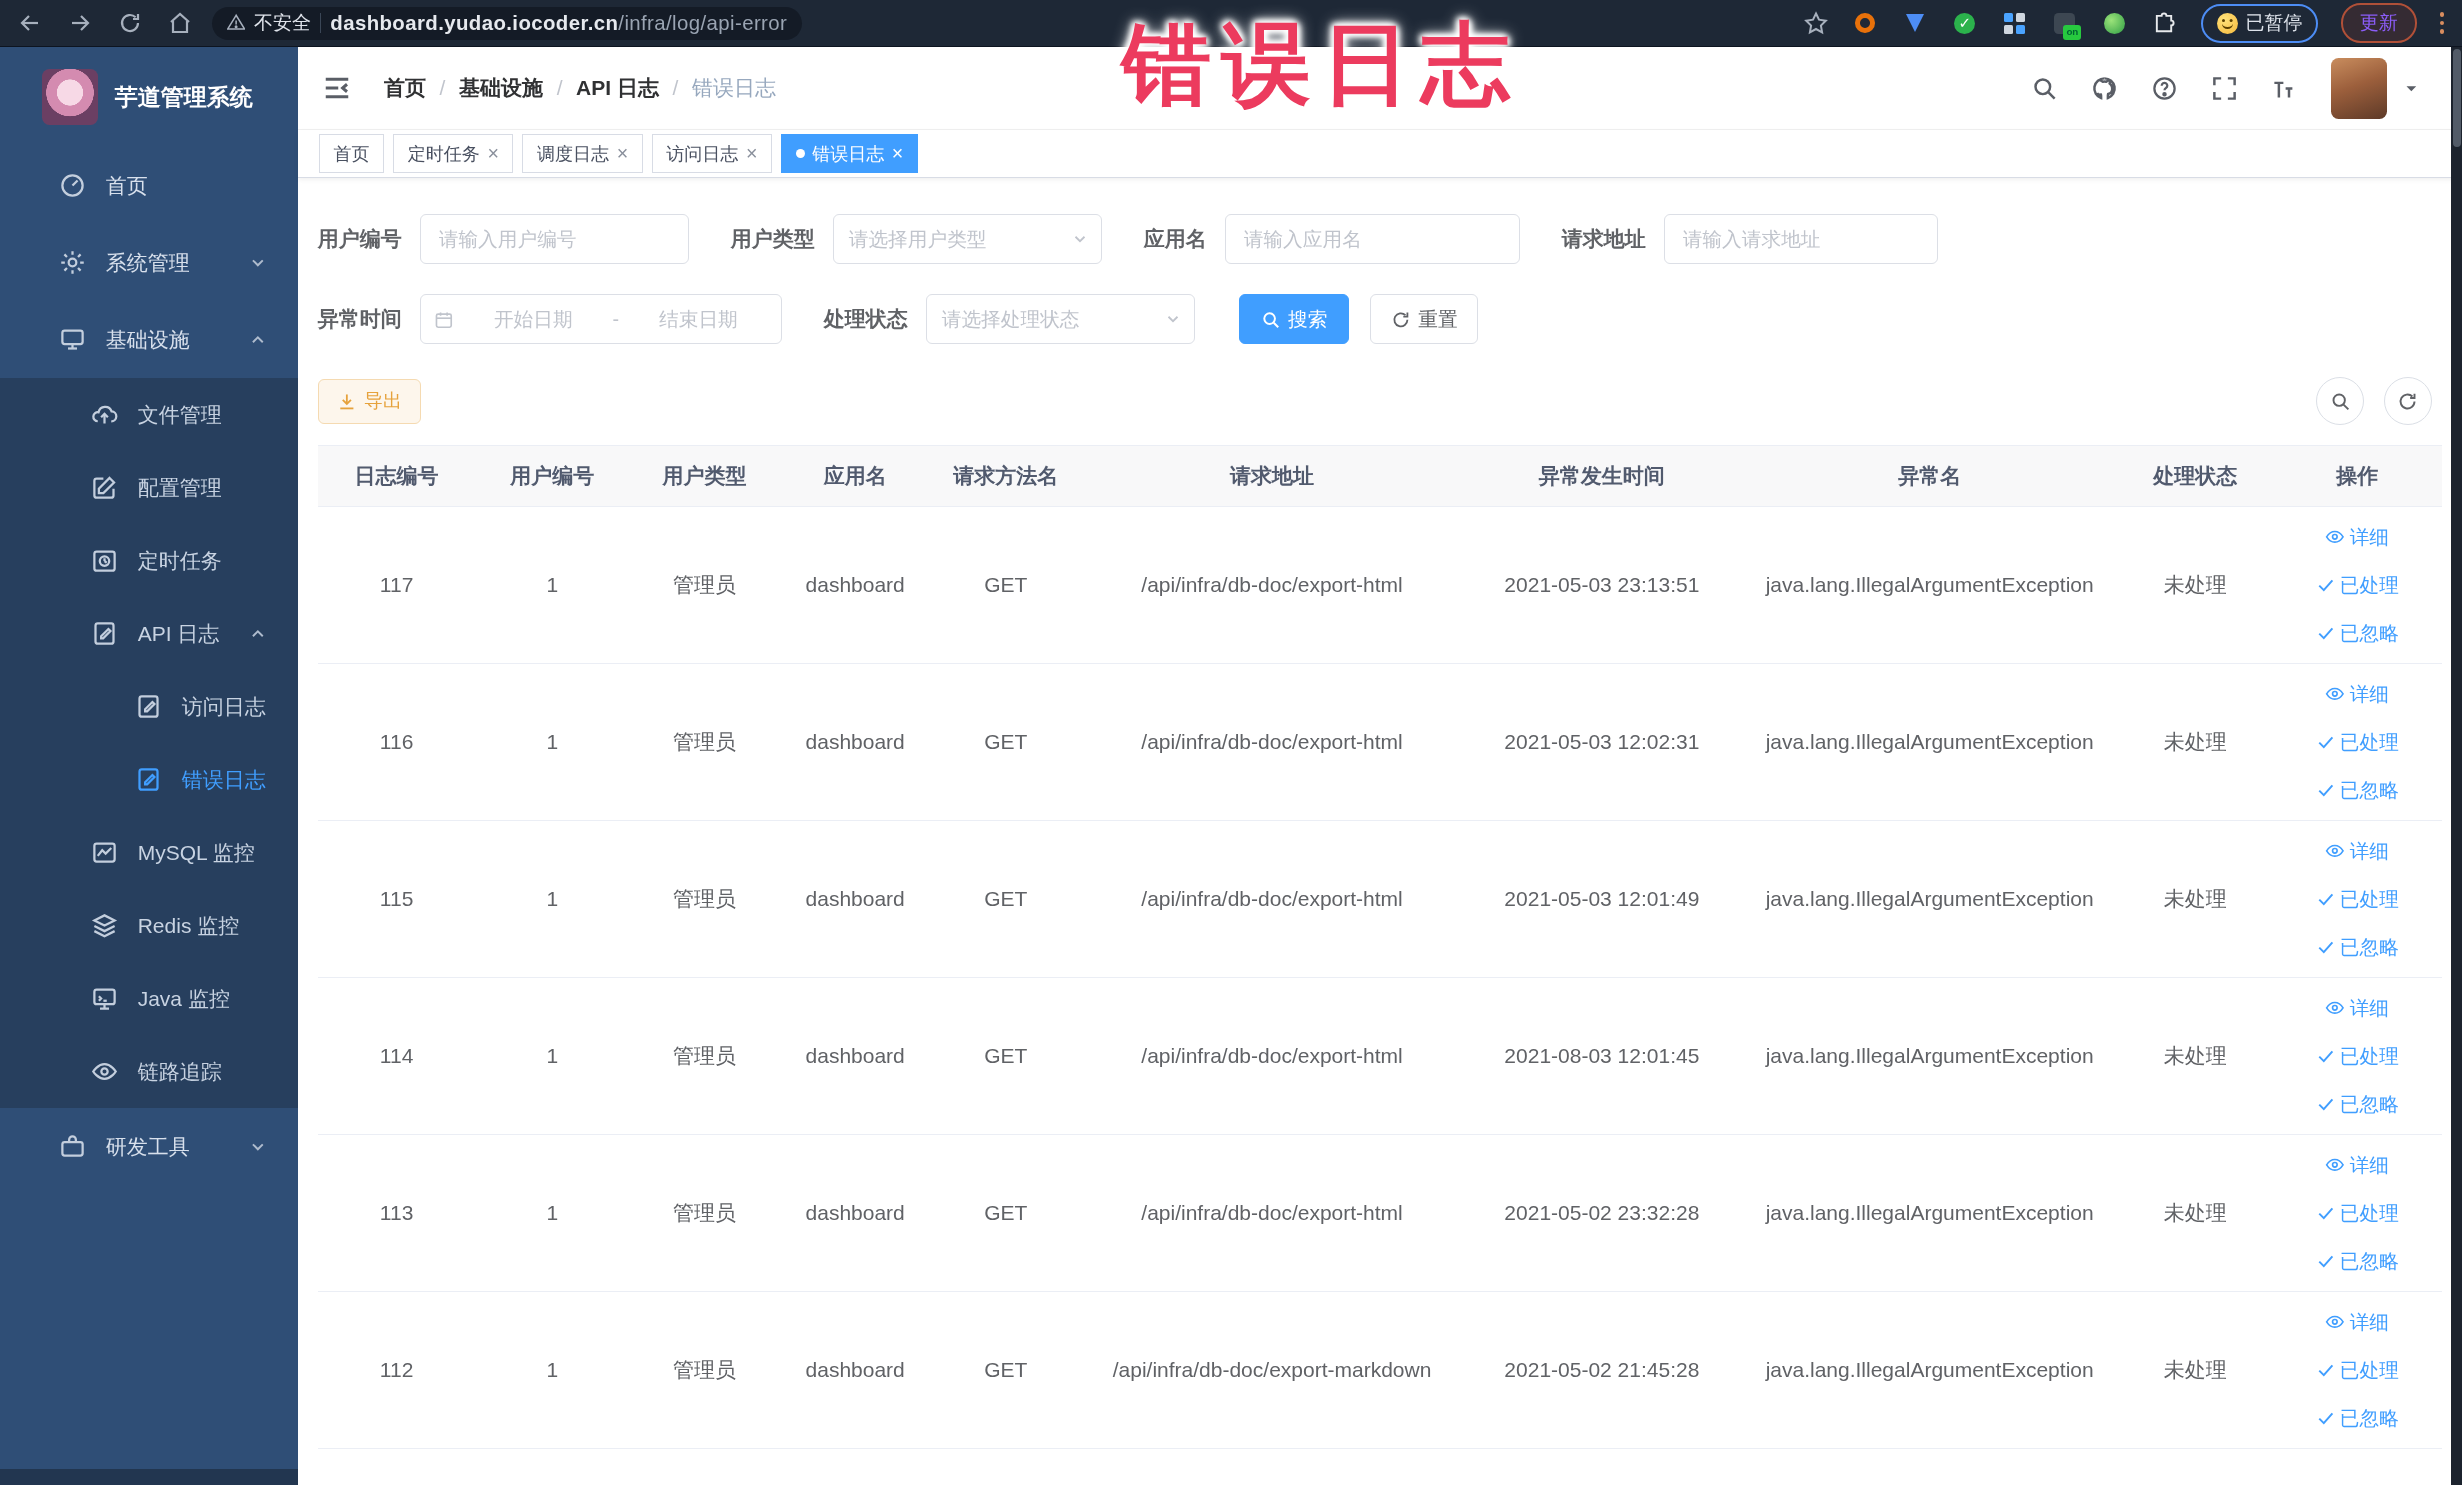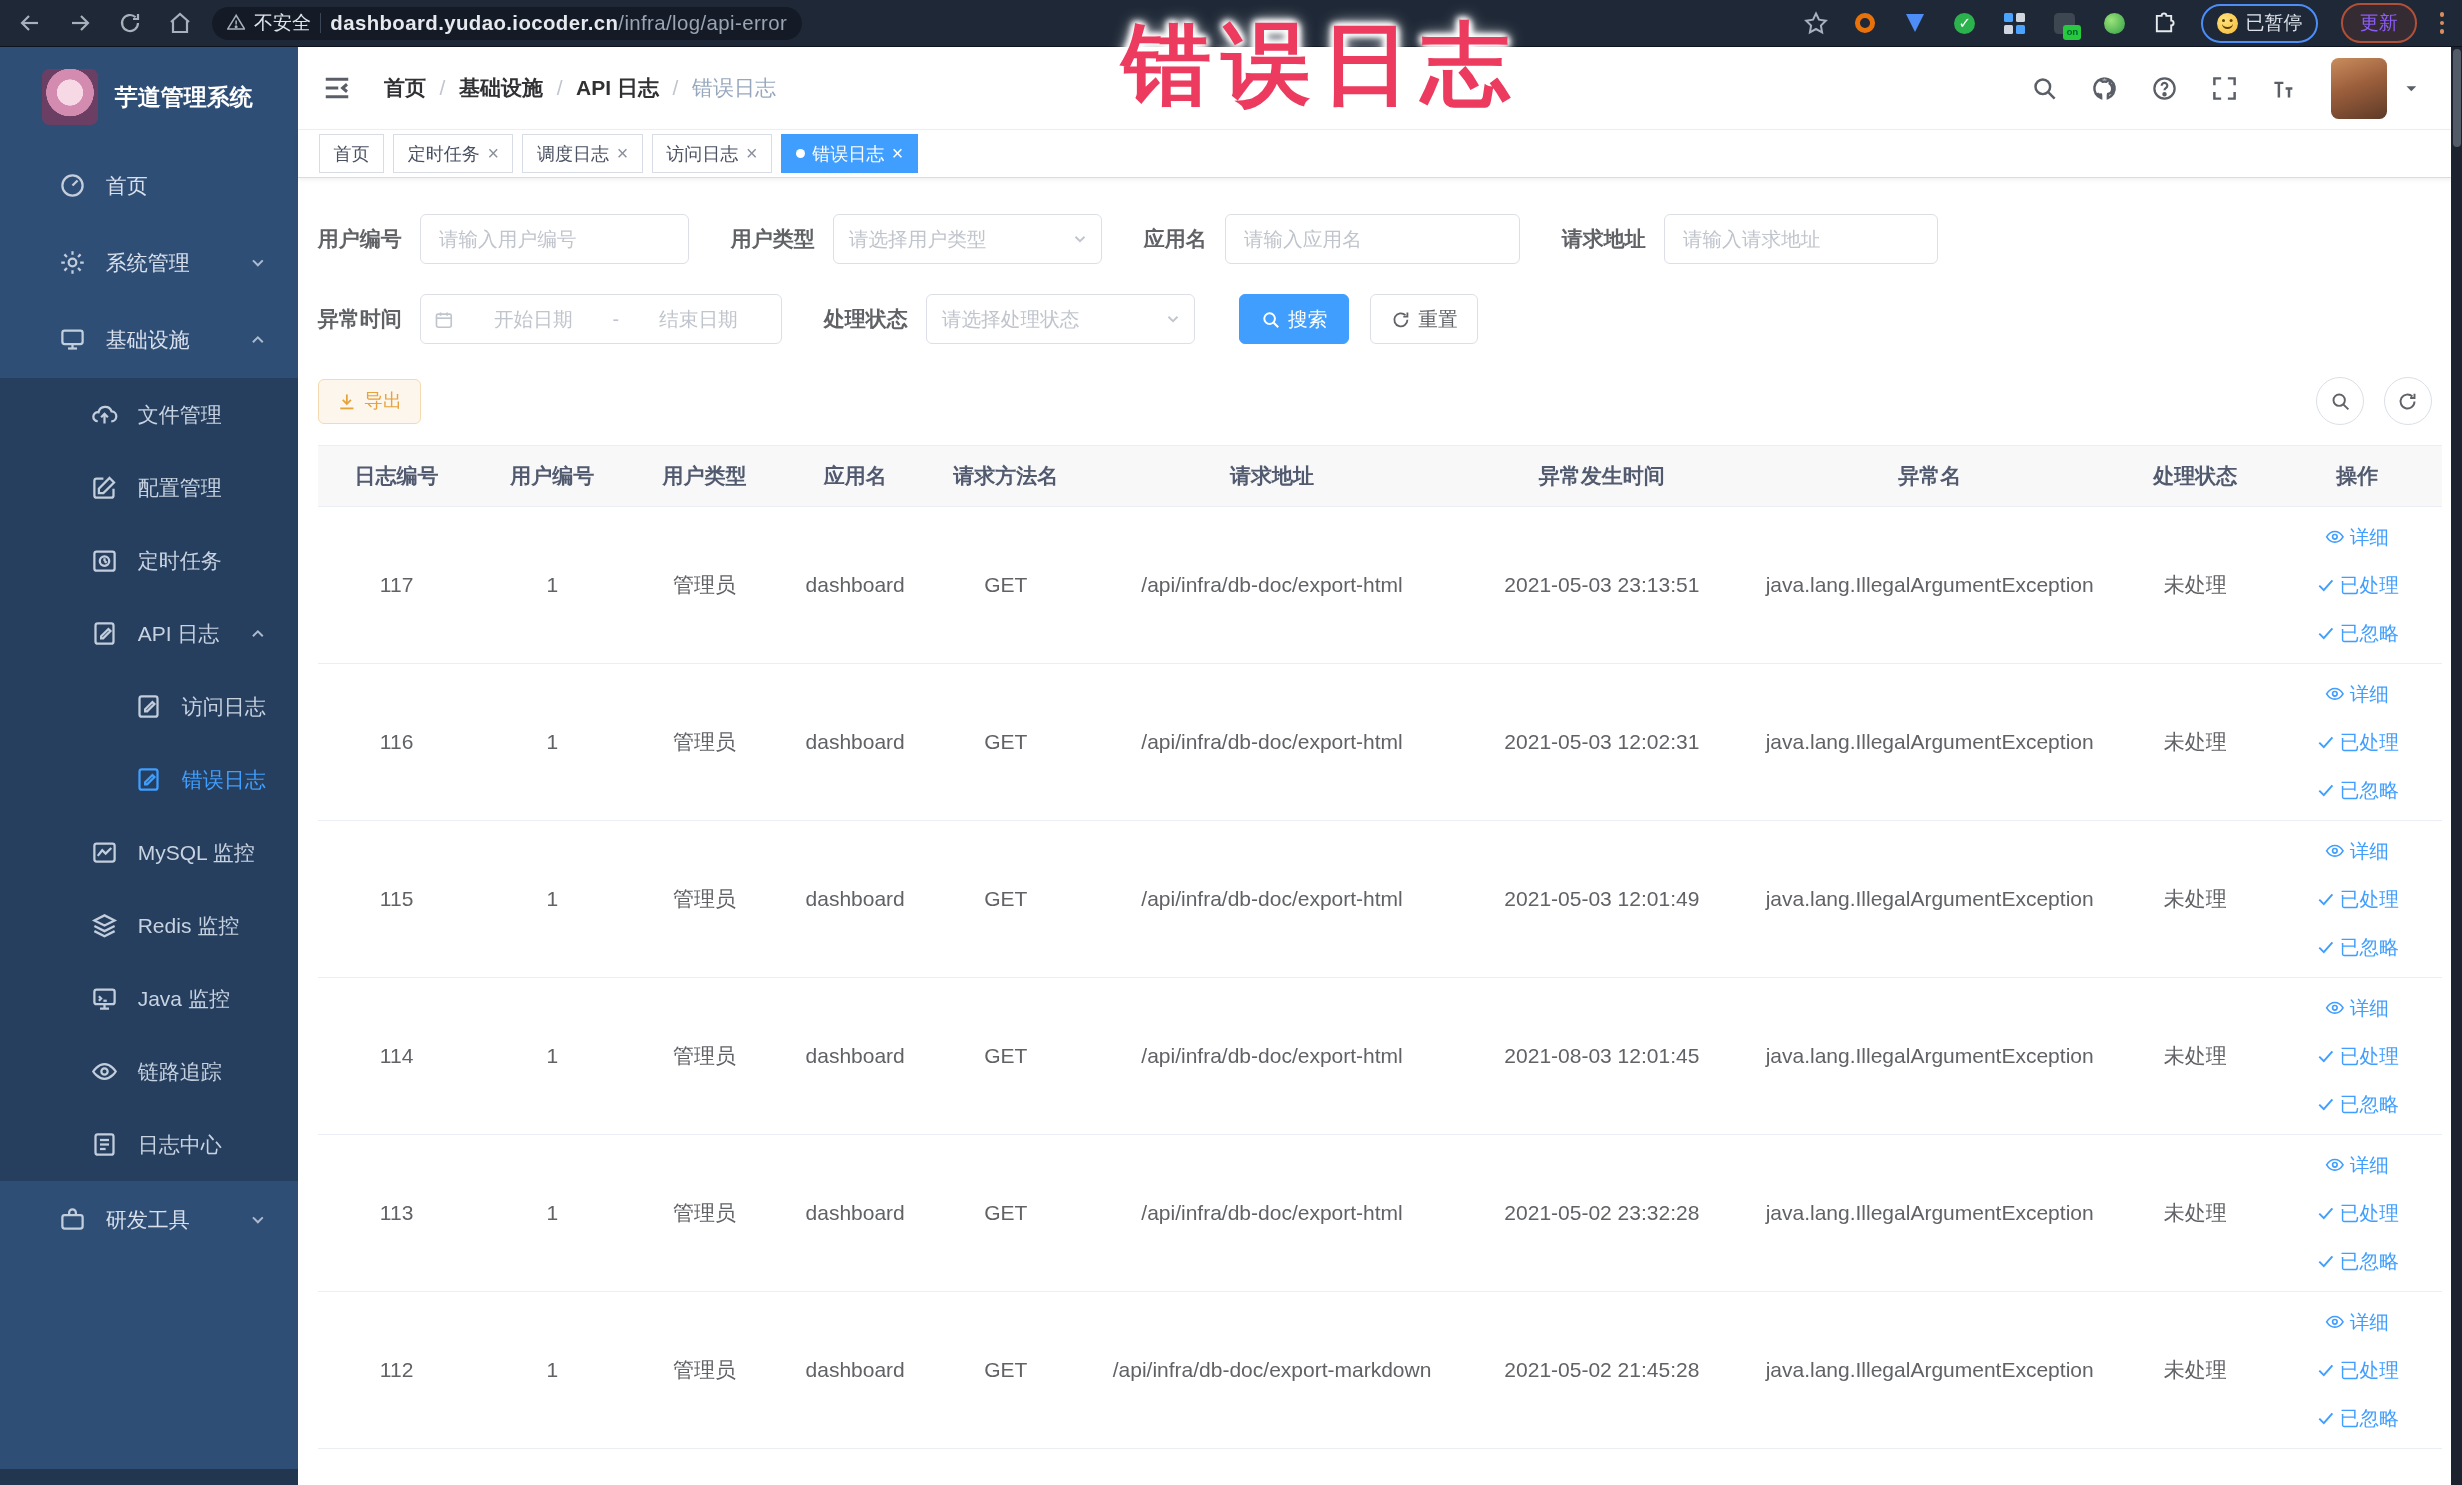--- a/index.html
+++ b/index.html
@@ -357,31 +357,20 @@
         </div>
         <div class="mi">
           <span class="micon">
               <svg viewBox="0 0 24 24" fill="none" stroke="currentColor" stroke-width="2">
                 <path d="M2 12s4-6.5 10-6.5S22 12 22 12s-4 6.5-10 6.5S2 12 2 12z"></path>
                 <circle cx="12" cy="12" r="2.8"></circle>
               </svg>
             </span>
           <span>链路追踪</span>
         </div>
-        <div class="mi">
-          <span class="micon">
-              <svg viewBox="0 0 24 24" fill="none" stroke="currentColor" stroke-width="2">
-                <rect x="4" y="3" width="16" height="18" rx="2"></rect>
-                <line x1="8" y1="8" x2="16" y2="8"></line>
-                <line x1="8" y1="12" x2="16" y2="12"></line>
-                <line x1="8" y1="16" x2="13" y2="16"></line>
-              </svg>
-            </span>
-          <span>日志中心</span>
-        </div>
       </div>
       <div class="mi">
         <span class="micon">
             <svg viewBox="0 0 24 24" fill="none" stroke="currentColor" stroke-width="2">
               <rect x="3" y="8" width="18" height="12" rx="2"></rect>
               <path d="M9 8V6a3 3 0 0 1 6 0v2"></path>
             </svg>
           </span>
         <span>研发工具</span>
         <span class="chev">

